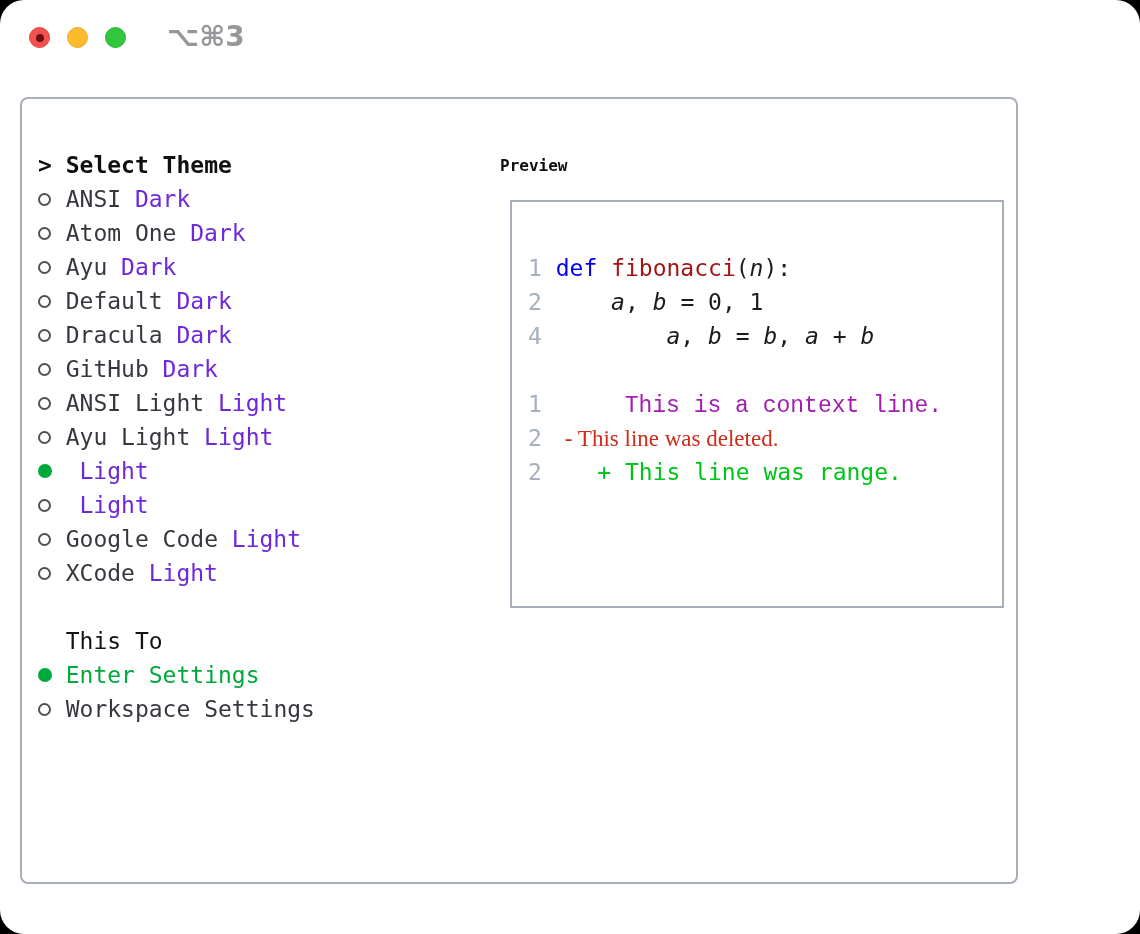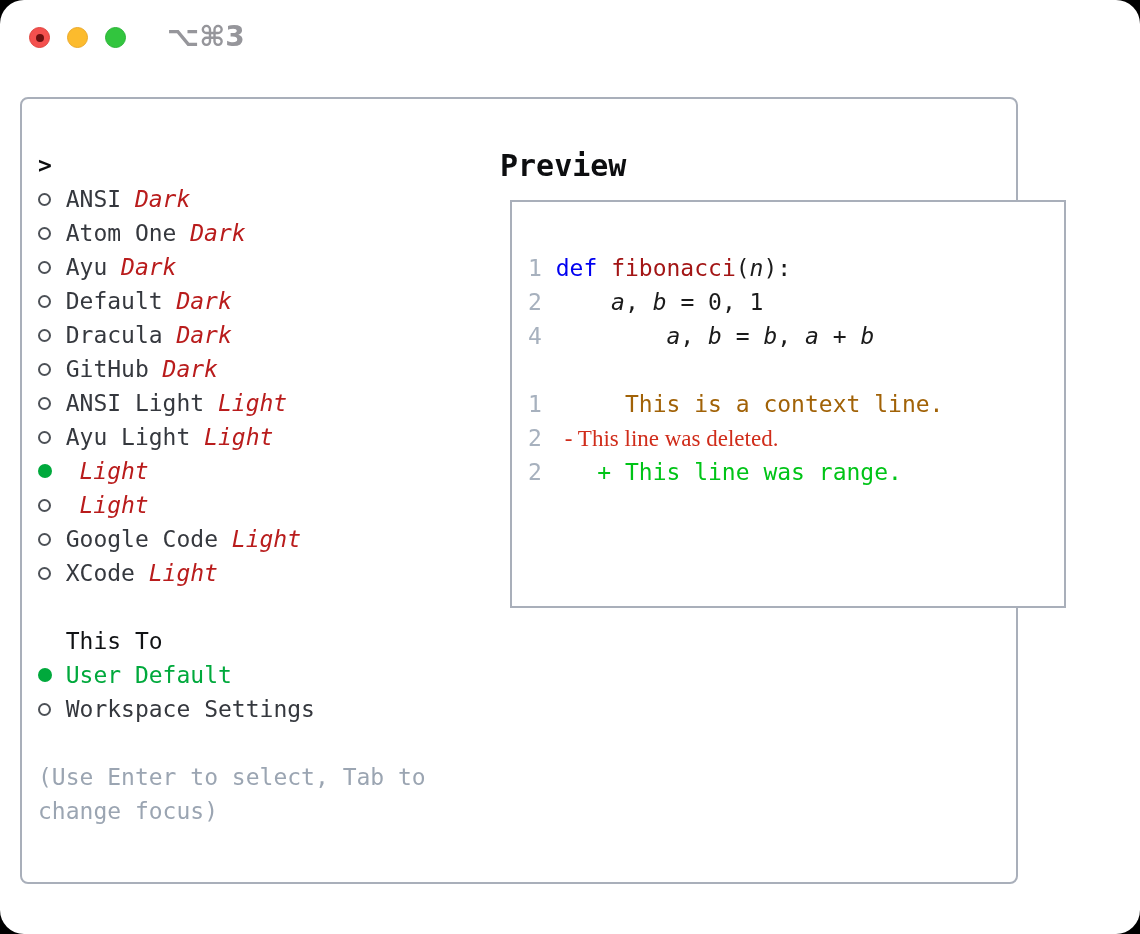--- a/index.html
+++ b/index.html
@@ -22,57 +22,58 @@
          border:2px solid #a9afba;border-radius:8px;background:#fff;}
 
   
   .left-col{position:absolute;left:16px;top:49px;}
   .row{height:34px;display:flex;align-items:center;font-size:23px;color:#35383e;white-space:pre;}
   .marker{width:27.7px;flex:none;display:flex;align-items:center;}
   .hdr{font-weight:bold;color:#0d0e10;}
   .radio{width:13px;height:13px;border:2px solid #4d5157;border-radius:50%;box-sizing:border-box;}
   .radio.sel{width:14px;height:14px;background:#00a93c;border:none;}
   .row.selected .name{color:#00a93c;}
-  .tag{color:#b91c1c;margin-left:13.8px;font-style:italic;}
+  .tag{color:#6d28d9;margin-left:13.8px;}
   .apply-hdr{color:#101214;}
   .spacer{height:34px;}
   .help-line{height:34px;display:flex;align-items:center;font-size:23px;color:#9ba5b2;white-space:pre;}
 
   
   .preview-title{position:absolute;left:478px;top:49px;height:34px;display:flex;align-items:center;
-                 font-size:30px;font-weight:bold;color:#0d0e10;}
-  .preview-box{position:absolute;left:488px;top:101px;width:556px;height:408px;
+                 font-size:16px;font-weight:bold;color:#0d0e10;}
+  .preview-box{position:absolute;left:488px;top:101px;width:494px;height:408px;
                border:2px solid #a9afba;box-sizing:border-box;padding:49px 0 0 16px;background:#fff;}
   .cline{height:34px;line-height:34px;font-size:23px;white-space:pre;}
   .num{color:#a7b1be;}
   .k{color:#0000f0;}
   .f{color:#a31515;}
   .p{color:#1b1b1b;}
   .v{color:#1b1b1b;font-style:italic;}
-  .ctx{color:#a16207;}
+  .ctx{color:#a21caf;font-family:Liberation Mono, monospace;}
   .del{color:#d02c1a;font-family:Liberation Serif, serif;}
   .add{color:#00c417;}
 </style>
 </head>
 <body>
 
 <div class="window">
 
   <div class="traffic t-red">
     <span class="dot"></span>
   </div>
   <div class="traffic t-yellow"></div>
   <div class="traffic t-green"></div>
   <div class="shortcut">⌥⌘3</div>
 
   <div class="panel">
 
     <div class="left-col">
       <div class="row hdr">
         <span class="marker hdr">&gt;</span>
+        <span>Select Theme</span>
       </div>
 
       <div>
           <div class="row"><span class="marker"><span class="radio"></span></span><span class="name">ANSI</span><span class="tag">Dark</span></div>
           <div class="row"><span class="marker"><span class="radio"></span></span><span class="name">Atom One</span><span class="tag">Dark</span></div>
           <div class="row"><span class="marker"><span class="radio"></span></span><span class="name">Ayu</span><span class="tag">Dark</span></div>
           <div class="row"><span class="marker"><span class="radio"></span></span><span class="name">Default</span><span class="tag">Dark</span></div>
           <div class="row"><span class="marker"><span class="radio"></span></span><span class="name">Dracula</span><span class="tag">Dark</span></div>
           <div class="row"><span class="marker"><span class="radio"></span></span><span class="name">GitHub</span><span class="tag">Dark</span></div>
           <div class="row"><span class="marker"><span class="radio"></span></span><span class="name">ANSI Light</span><span class="tag">Light</span></div>
@@ -84,30 +85,26 @@
         </div>
 
       <div class="spacer"></div>
 
       <div class="row">
         <span class="marker"></span>
         <span class="apply-hdr">This To</span>
       </div>
 
       <div>
-          <div class="row selected"><span class="marker"><span class="radio sel"></span></span><span class="name">User Default</span></div>
+          <div class="row selected"><span class="marker"><span class="radio sel"></span></span><span class="name">Enter Settings</span></div>
           <div class="row"><span class="marker"><span class="radio"></span></span><span class="name">Workspace Settings</span></div>
         </div>
 
       <div class="spacer"></div>
 
-      <div>
-          <div class="help-line">(Use Enter to select, Tab to</div>
-          <div class="help-line">change focus)</div>
-        </div>
     </div>
 
     <div class="preview-title">Preview</div>
     <div class="preview-box">
       <div>
           <div class="cline"><span class="num">1</span><span class="p"> </span><span class="k">def</span><span class="p"> </span><span class="f">fibonacci</span><span class="p">(</span><span class="v">n</span><span class="p">):</span></div>
           <div class="cline"><span class="num">2</span><span class="p">     </span><span class="v">a</span><span class="p">, </span><span class="v">b</span><span class="p"> = 0, 1</span></div>
           <div class="cline"><span class="num">4</span><span class="p">         </span><span class="v">a</span><span class="p">, </span><span class="v">b</span><span class="p"> = </span><span class="v">b</span><span class="p">, </span><span class="v">a</span><span class="p"> + </span><span class="v">b</span></div>
           <div class="cline"><span class="num"></span></div>
           <div class="cline"><span class="num">1</span><span class="ctx">      This is a context line.</span></div>

